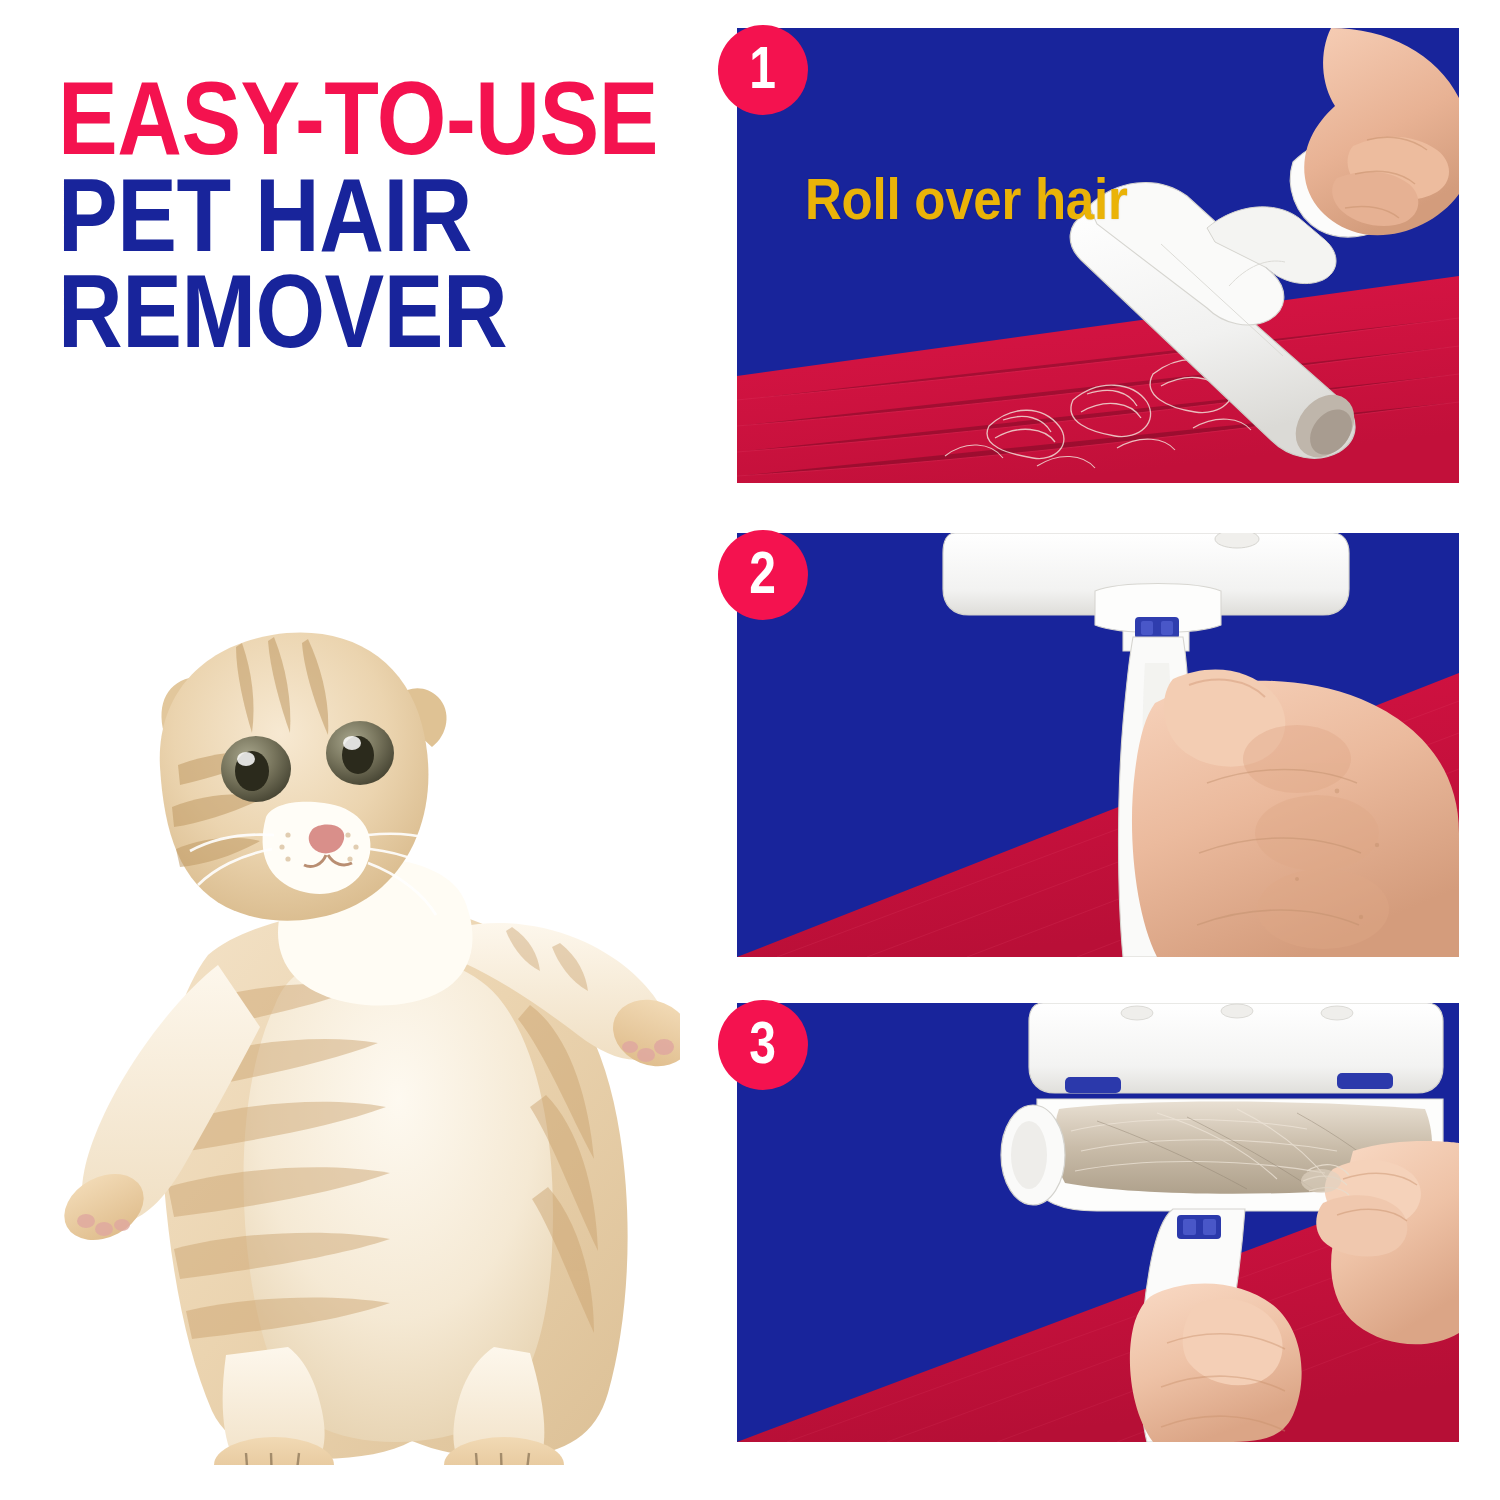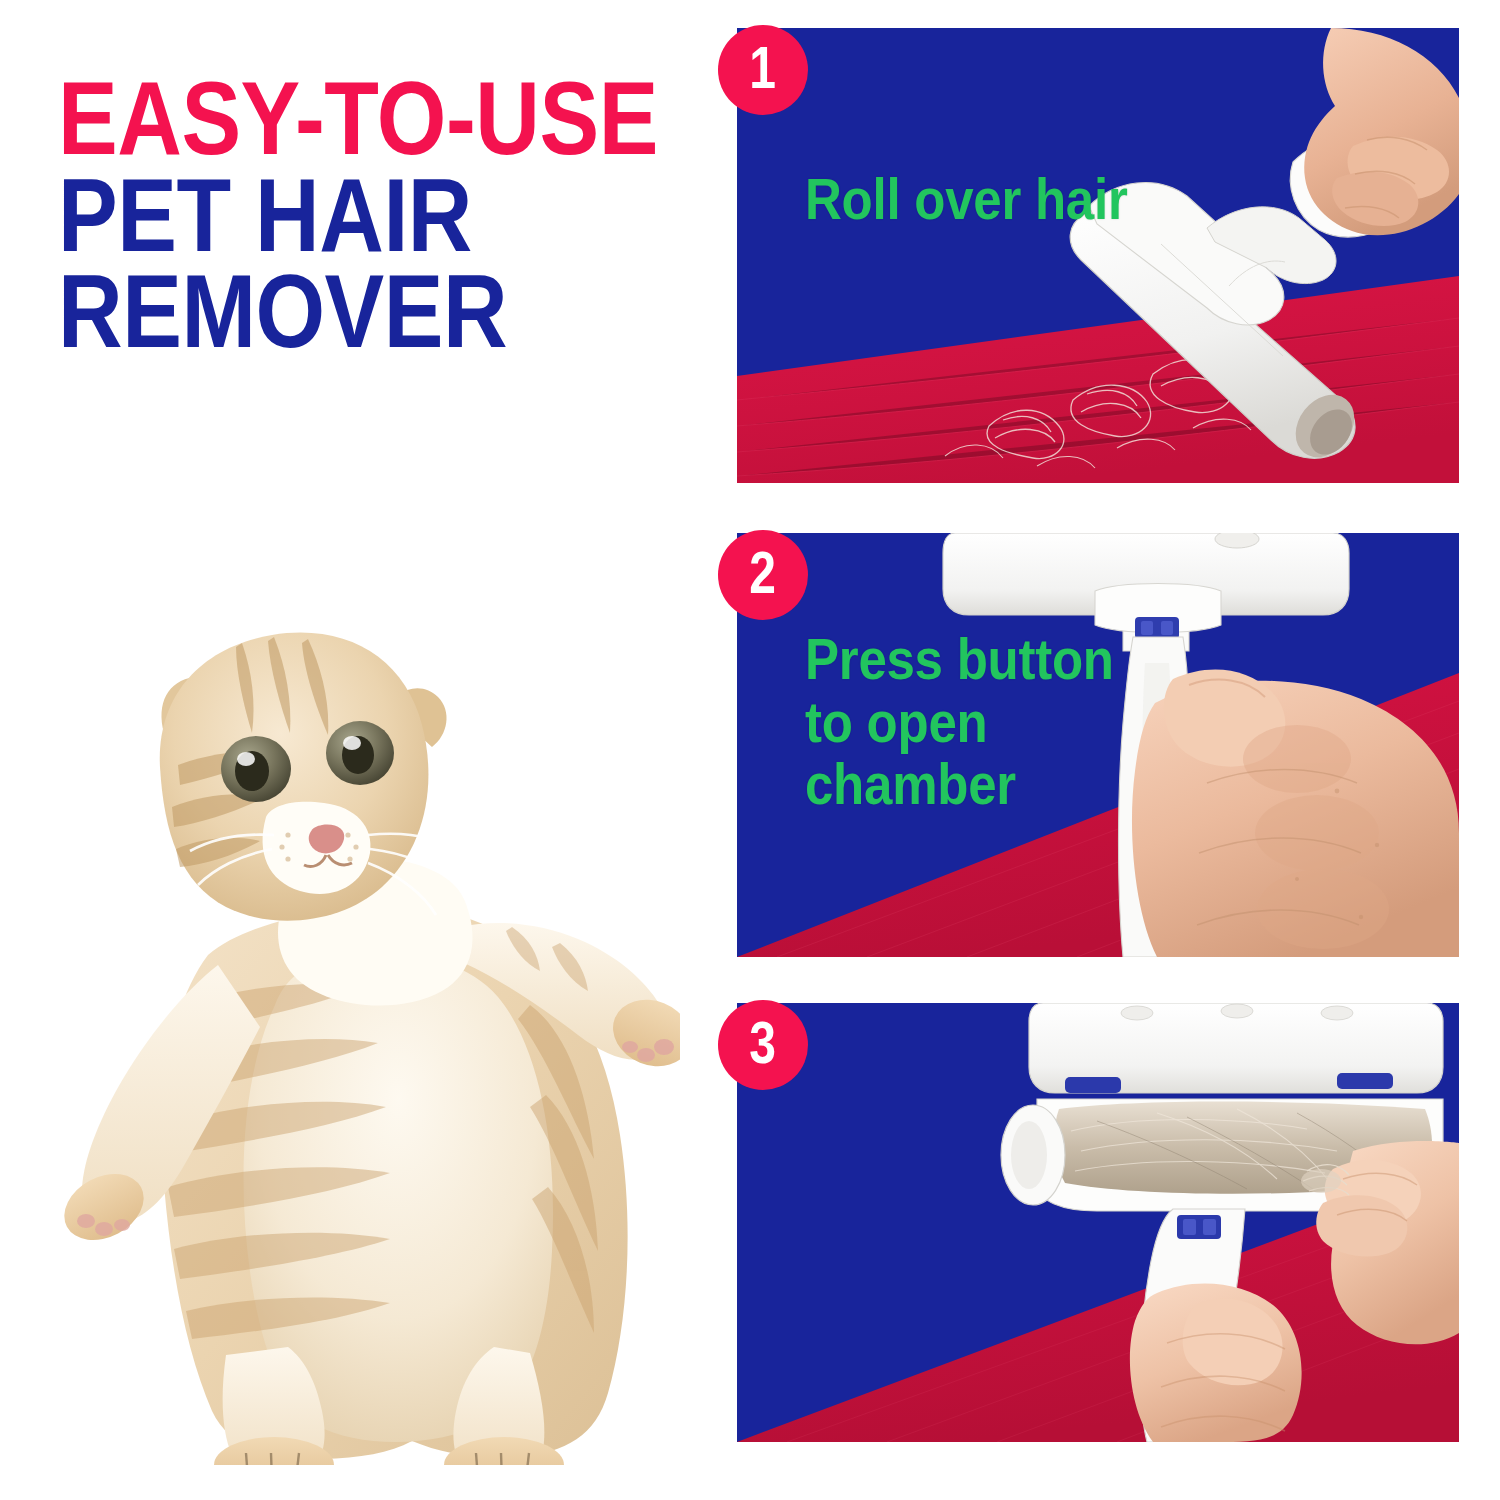--- a/index.html
+++ b/index.html
@@ -63,21 +63,21 @@
     font-weight:bold;
     font-stretch:condensed;
     line-height:1;
     z-index:5;
   }
   .badge span { transform:scaleX(0.8) translateY(-2px); display:block; }
 
   .card-label {
     position:absolute;
     left:68px;
-    color:#22c55e;
+    color:#eab308;
     font-weight:bold;
     font-stretch:condensed;
     font-size:58px;
     line-height:1.08;
     letter-spacing:-0.3px;
     z-index:4;
     text-shadow:0 0 2px rgba(0,0,0,0.18);
   }
   .card-label .ln { display:block; transform:scaleX(0.88); transform-origin:left center; white-space:nowrap; }
   #label-1 { top:140px; }
@@ -429,25 +429,20 @@
             <circle cx="640" cy="312" r="2.2"></circle>
           <circle cx="560" cy="346" r="2"></circle>
             <circle cx="624" cy="384" r="2.2"></circle>
         </g>
       </g>
     </svg>
   </div>
   <div class="badge">
     <span>2</span>
   </div>
-  <div class="card-label" id="label-2">
-    <span class="ln">Press button</span>
-    <span class="ln">to open</span>
-    <span class="ln">chamber</span>
-  </div>
 </div>
 
 <div class="step-card" id="card-3">
   <div class="card-clip">
     <svg class="card-photo" viewBox="0 0 722 439" preserveAspectRatio="none" xmlns="http://www.w3.org/2000/svg">
       <defs>
         <linearGradient id="redFab3" x1="0" y1="0" x2="0.3" y2="1">
           <stop offset="0%" stop-color="#D31242"></stop>
           <stop offset="100%" stop-color="#B60F36"></stop>
         </linearGradient>

